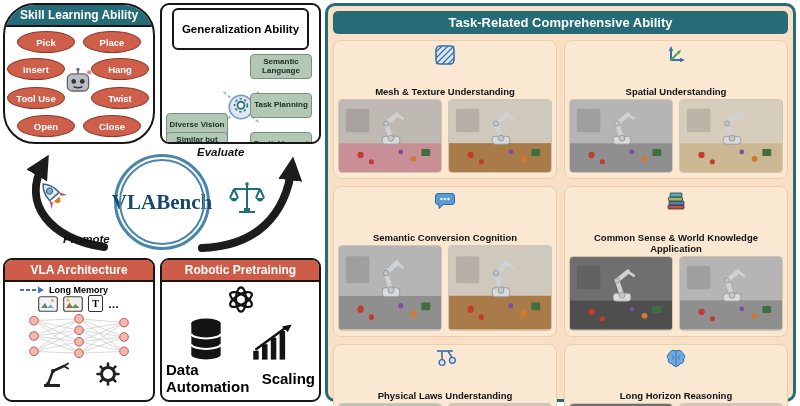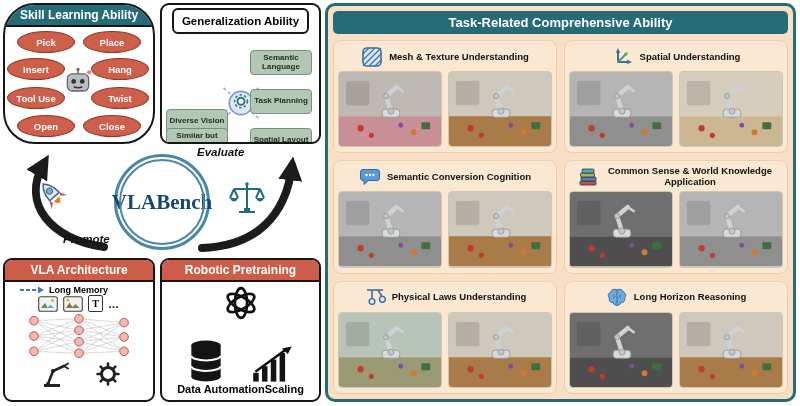--- a/index.html
+++ b/index.html
@@ -11,21 +11,21 @@
 
   
   #skill-panel{left:3px;top:3px;width:152px;height:141px;border-radius:32px;}
   #skill-panel .panel-header{background:#256c78;}
   .skill-body{position:relative;height:calc(100% - 23px);}
   .skill-oval{position:absolute;width:58px;height:22px;border-radius:50%;background:#ce5f4b;border:1.5px solid #8c3a28;color:#fff;font-size:9.5px;font-weight:bold;display:flex;align-items:center;justify-content:center;box-sizing:border-box;z-index:1;}
   .skill-robot{position:absolute;left:57px;top:40px;width:32px;height:32px;z-index:0;}
 
   
   #gen-panel{left:160px;top:3px;width:161px;height:141px;}
-  .gen-title{margin:3px auto 14px;width:max-content;border:2px solid #161616;border-radius:6px;padding:5px 8px;font-weight:bold;font-size:11.5px;}
+  .gen-title{margin:3px auto 2px;width:max-content;border:2px solid #161616;border-radius:6px;padding:13px 8px;font-weight:bold;font-size:11.5px;}
   .gen-body{position:relative;height:calc(100% - 27px);}
   .gen-item{position:absolute;width:62px;min-height:25px;background:#b2c8b4;border:1px solid #74927c;border-radius:4px;font-size:8px;font-weight:bold;color:#1c2b22;display:flex;align-items:center;justify-content:center;text-align:center;line-height:1.1;padding:1px 2px;box-sizing:border-box;z-index:1;}
   .gen-head{position:absolute;left:58px;top:34px;width:42px;height:42px;z-index:0;}
 
   
   #cycle-svg{position:absolute;left:0;top:142px;width:322px;height:118px;z-index:1;}
   #vla-circle{position:absolute;left:114px;top:154px;width:96px;height:96px;border:3px solid #4a86a8;border-radius:50%;background:#fff;box-sizing:border-box;display:flex;align-items:center;justify-content:center;z-index:2;}
   #vla-circle::before{content:"";position:absolute;inset:2px;border:2px solid #4a86a8;border-radius:50%;}
   .vla-text{font-family:"Liberation Serif",serif;font-weight:bold;color:#17486e;font-size:21px;line-height:1.05;}
   .cycle-label{position:absolute;font-style:italic;font-weight:bold;font-size:11.5px;color:#111;z-index:3;}
@@ -41,28 +41,28 @@
   .longmem{display:flex;align-items:center;gap:4px;font-size:9px;font-weight:bold;align-self:flex-start;margin-left:10px;}
   .modalities{display:flex;align-items:center;gap:5px;}
   .t-box{width:13px;height:15px;border:1.5px solid #333;border-radius:2px;font-family:"Liberation Serif",serif;font-weight:bold;font-size:10px;display:flex;align-items:center;justify-content:center;}
   .dots{font-weight:bold;font-size:11px;letter-spacing:1px;}
   .arch-icons{display:flex;align-items:center;gap:24px;}
 
   
   #pretrain-panel{left:160px;top:258px;width:161px;height:144px;}
   .pretrain-body{height:calc(100% - 23px);display:flex;flex-direction:column;align-items:center;padding:2px 4px 4px;box-sizing:border-box;}
   .pretrain-mid{display:flex;align-items:flex-end;gap:26px;flex:1;padding-top:2px;}
-  .pretrain-labels{display:flex;gap:0;font-size:11px;font-weight:bold;}
+  .pretrain-labels{display:flex;gap:0;font-size:15px;font-weight:bold;align-items:center;}
 
   
   #comp-panel{position:absolute;left:325px;top:3px;width:471px;height:399px;border:3px solid #256c78;border-radius:10px;background:#f8dfc6;padding:5px;box-sizing:border-box;display:flex;flex-direction:column;}
   .comp-header{background:#256c78;color:#fff;font-weight:bold;font-size:13px;text-align:center;padding:4px 0;border-radius:5px;margin-bottom:6px;}
   .comp-grid{flex:1;display:grid;grid-template-columns:1fr 1fr;gap:7px;}
   .comp-cell{background:#fae8d2;border:1px solid #eccfa9;border-radius:8px;padding:3px 4px;display:flex;flex-direction:column;align-items:center;box-sizing:border-box;}
-  .cell-head{display:flex;align-items:center;justify-content:center;gap:6px;min-height:26px;}
+  .cell-head{display:flex;align-items:center;justify-content:center;gap:21px;min-height:26px;flex-direction:column;}
   .ability-icon{width:22px;height:22px;flex:none;}
   .ability-title{font-size:9.5px;font-weight:bold;text-align:center;line-height:1.15;max-width:170px;color:#111;}
   .thumbs{display:flex;gap:6px;flex:1;width:100%;justify-content:center;padding:1px 0 2px;}
   .thumb{width:102px;border-radius:4px;overflow:hidden;border:1px solid rgba(0,0,0,0.15);
     --wall:#c9c9c9;--floor:#9a9a9a;--panel:rgba(0,0,0,.12);}
   .scene{width:100%;height:100%;display:block;}
   .scene .s-wall{fill:var(--wall);}
   .scene .s-floor{fill:var(--floor);}
   .scene .s-panel{fill:var(--panel);}
   .scene .s-armseg{stroke:#cfd2d4;stroke-width:4.5;fill:none;stroke-linecap:round;}

